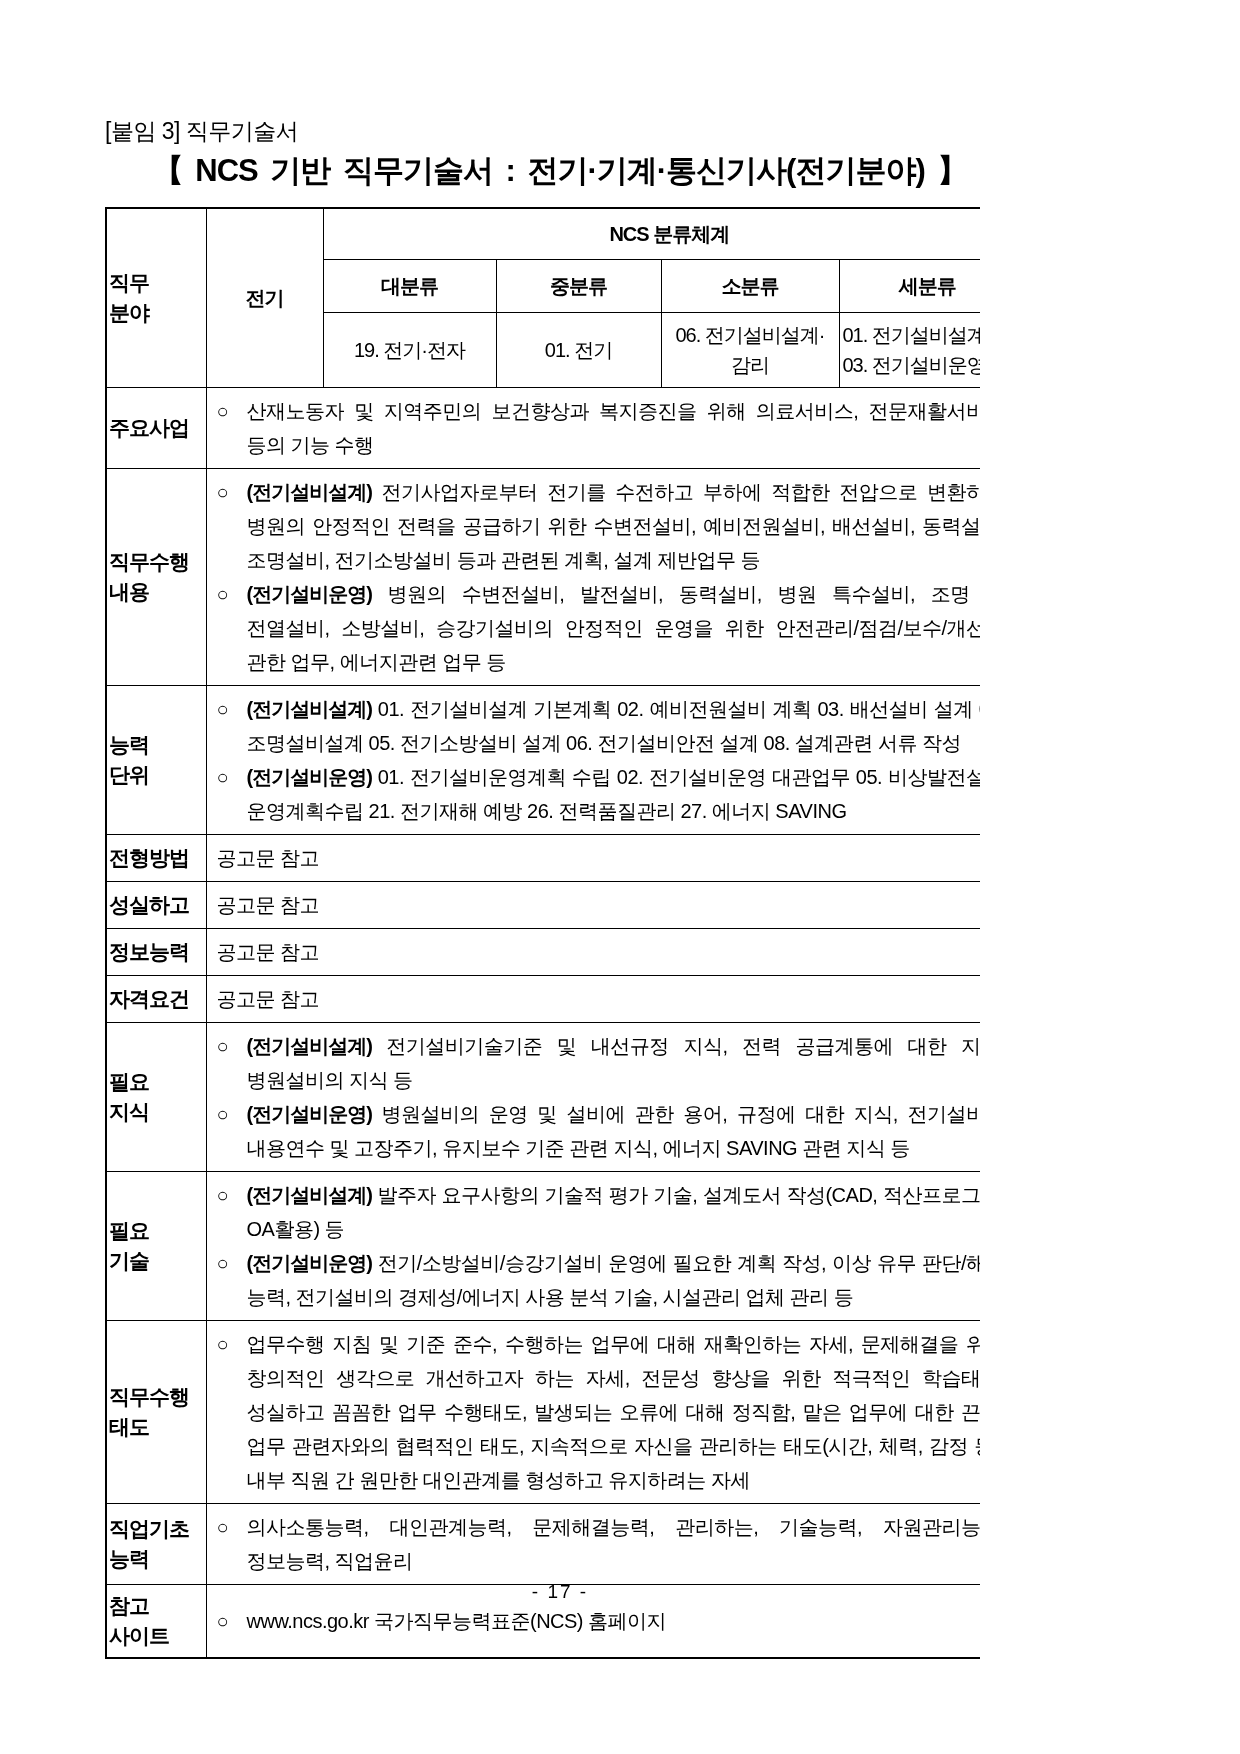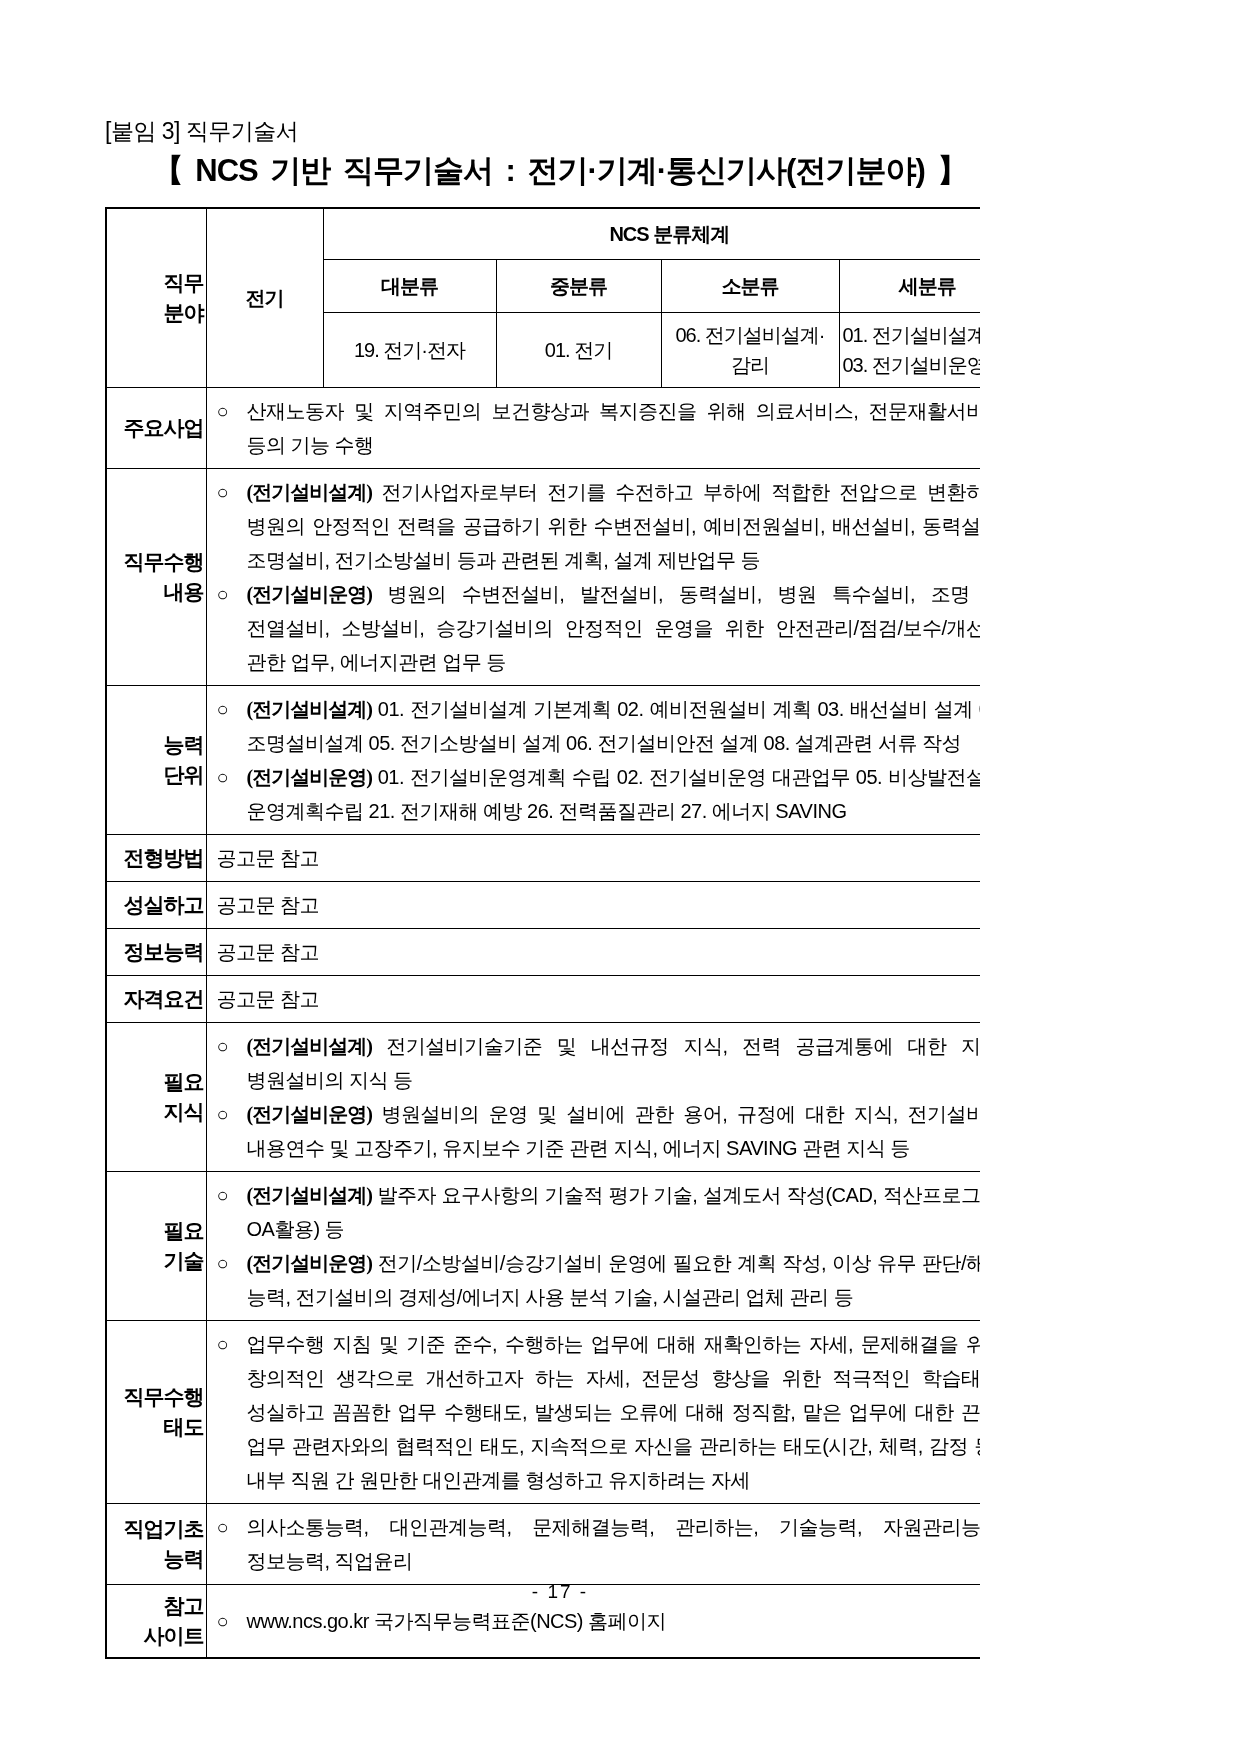--- a/index.html
+++ b/index.html
@@ -15,28 +15,28 @@
   table.main td { border:1px solid #000; }
 
   .hdr { font-weight:bold; text-align:center; vertical-align:middle;
          font-size:20px; letter-spacing:-1px; white-space:pre-line; line-height:30px; padding:5px 20px; }
   .ncs-title { height:40px; }
   .colhead { height:42px; }
   .val { text-align:center; vertical-align:middle; font-size:20px; letter-spacing:-1px;
          white-space:pre-line; line-height:30px; height:66px; padding:4px 4px; }
   .val.left { text-align:left; padding-left:3px; }
 
-  .rowhdr { font-weight:bold; text-align:right; vertical-align:middle;
+  .rowhdr { font-weight:bold; text-align:left; vertical-align:middle;
             font-size:21px; letter-spacing:-1px; white-space:pre-line; line-height:30px; padding:6px 2px; }
   td.content { vertical-align:middle; font-size:20px; letter-spacing:-0.5px;
                line-height:34px; padding:6px 10px 6px 10px; }
   .bullet { display:flex; }
   .marker { flex:0 0 30px; width:30px; }
   .btext { flex:1; text-align:justify; word-break:keep-all; }
-  .btext b { letter-spacing:-1px;font-family:Liberation Serif, serif; }
+  .btext b { letter-spacing:-1px; }
 
   .footer { position:absolute; left:105px; top:1581px; width:910px;
             text-align:center; font-size:19px; letter-spacing:2px; }
 </style>
 </head>
 <body>
 
 <div class="page">
 
   <div class="doc-label">[붙임 3] 직무기술서</div>

